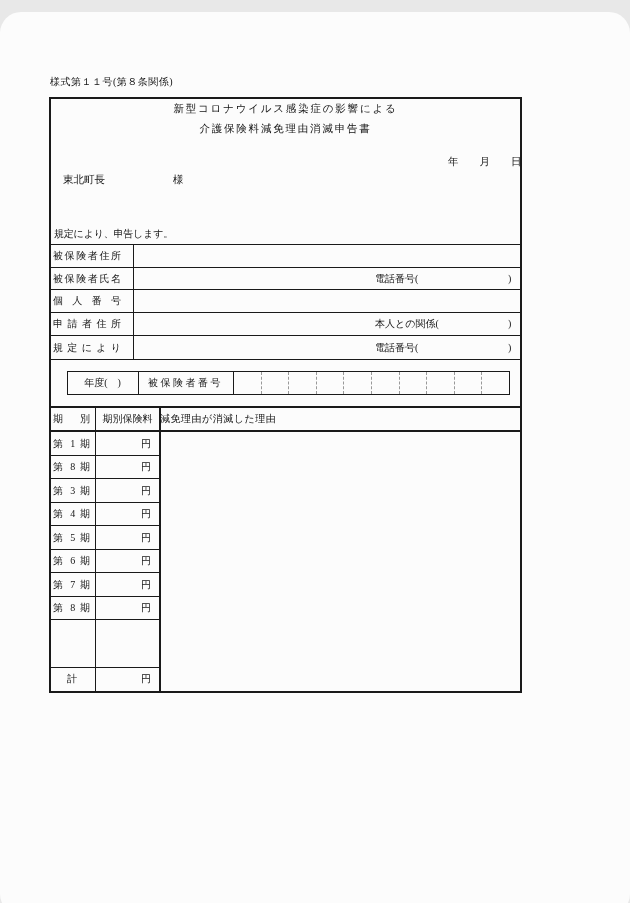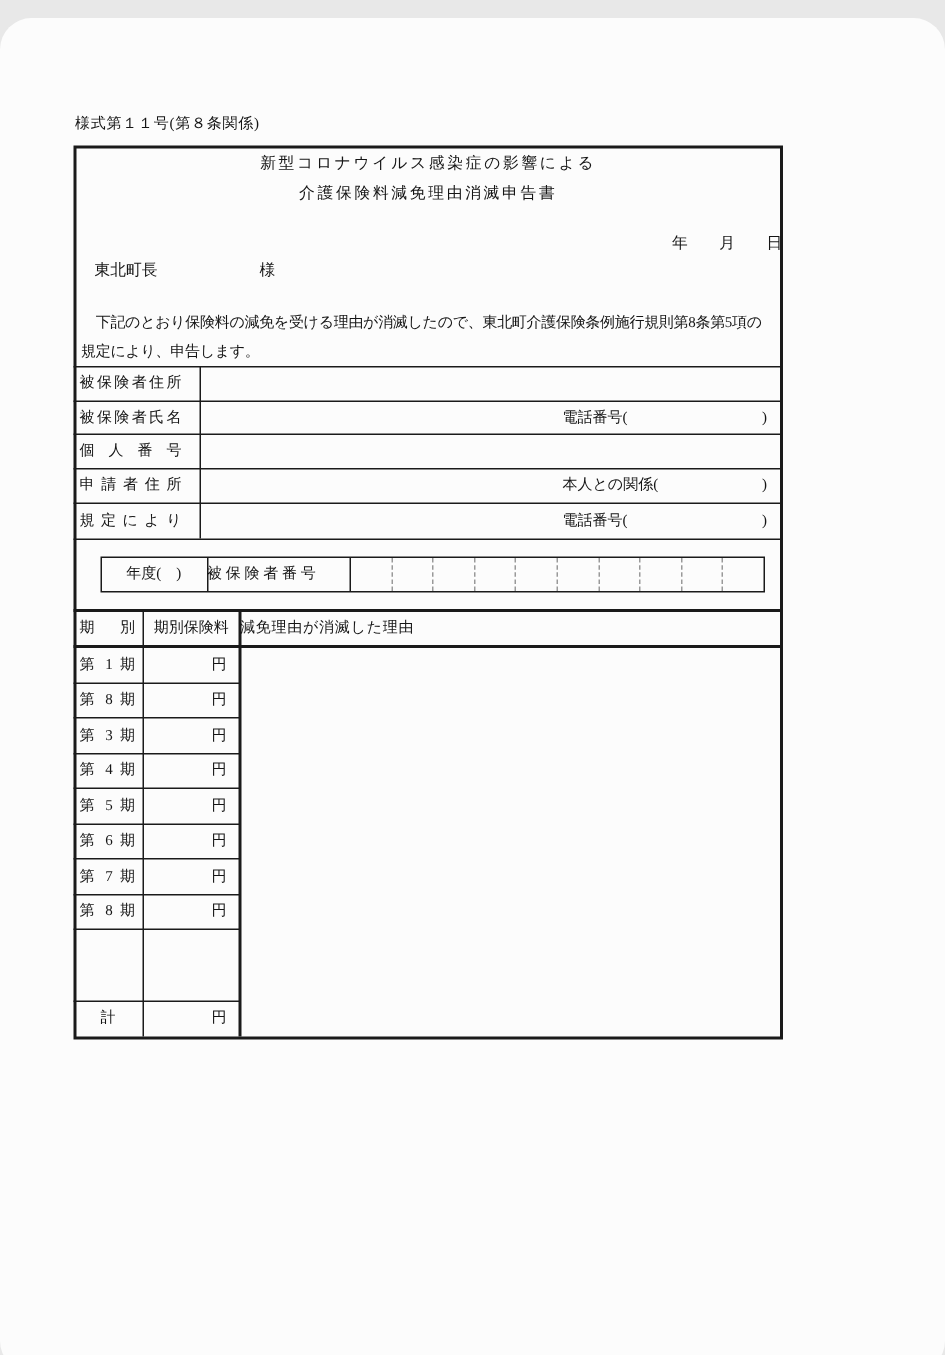--- a/index.html
+++ b/index.html
@@ -41,21 +41,21 @@
   .b1{top:196px;} .b2{top:215px;}
   .ilabel{
     position:absolute;left:53px;width:68px;height:23px;line-height:23px;font-size:10px;
     text-align:justify;text-align-last:justify;text-justify:inter-character;white-space:nowrap;
   }
   .extra-open{position:absolute;left:375px;height:23px;line-height:23px;font-size:10px;white-space:nowrap;}
   .extra-close{position:absolute;left:508px;height:23px;line-height:23px;font-size:10px;}
   .ylabel{position:absolute;left:67px;top:360px;width:71px;height:22px;line-height:22px;
           text-align:center;font-size:10px;white-space:nowrap;}
   .nlabel{position:absolute;left:138px;top:360px;width:95px;height:22px;line-height:22px;
-          text-align:left;font-size:10px;letter-spacing:2.5px;white-space:nowrap;}
+          text-align:center;font-size:10px;letter-spacing:2.5px;white-space:nowrap;}
   .ph1,.pcol1{
     position:absolute;left:53px;width:37px;font-size:10px;
     text-align:justify;text-align-last:justify;text-justify:inter-character;white-space:nowrap;
   }
   .ph1{top:396px;height:22px;line-height:22px;}
   .ph2{position:absolute;left:95px;top:396px;width:65px;height:22px;line-height:22px;
        text-align:center;font-size:10px;white-space:nowrap;}
   .ph3{position:absolute;left:160px;top:396px;width:362px;height:34px;line-height:22px;
        font-size:10px;letter-spacing:.5px;white-space:nowrap;}
   .pcol1{height:23px;line-height:23px;}
@@ -76,21 +76,20 @@
   <div class="outer-box"></div>
 
   <div class="title t2">介護保険料減免理由消滅申告書</div>
   <div class="title t1">新型コロナウイルス感染症の影響による</div>
 
   <div class="date-line">年　　月　　日</div>
 
   <div class="addressee">東北町長</div>
   <div class="honorific">様</div>
 
-  <div class="body-line b1">　下記のとおり保険料の減免を受ける理由が消滅したので、東北町介護保険条例施行規則第8条第5項の</div>
   <div class="body-line b2">規定により、申告します。</div>
 
   <div class="hl" style="top:232px"></div>
   <div class="hl" style="top:255px"></div>
   <div class="hl" style="top:277px"></div>
   <div class="hl" style="top:300px"></div>
   <div class="hl" style="top:323px"></div>
   <div class="hl" style="top:347px"></div>
   <div class="vl" style="left:133px;top:232px;height:115px"></div>
 

